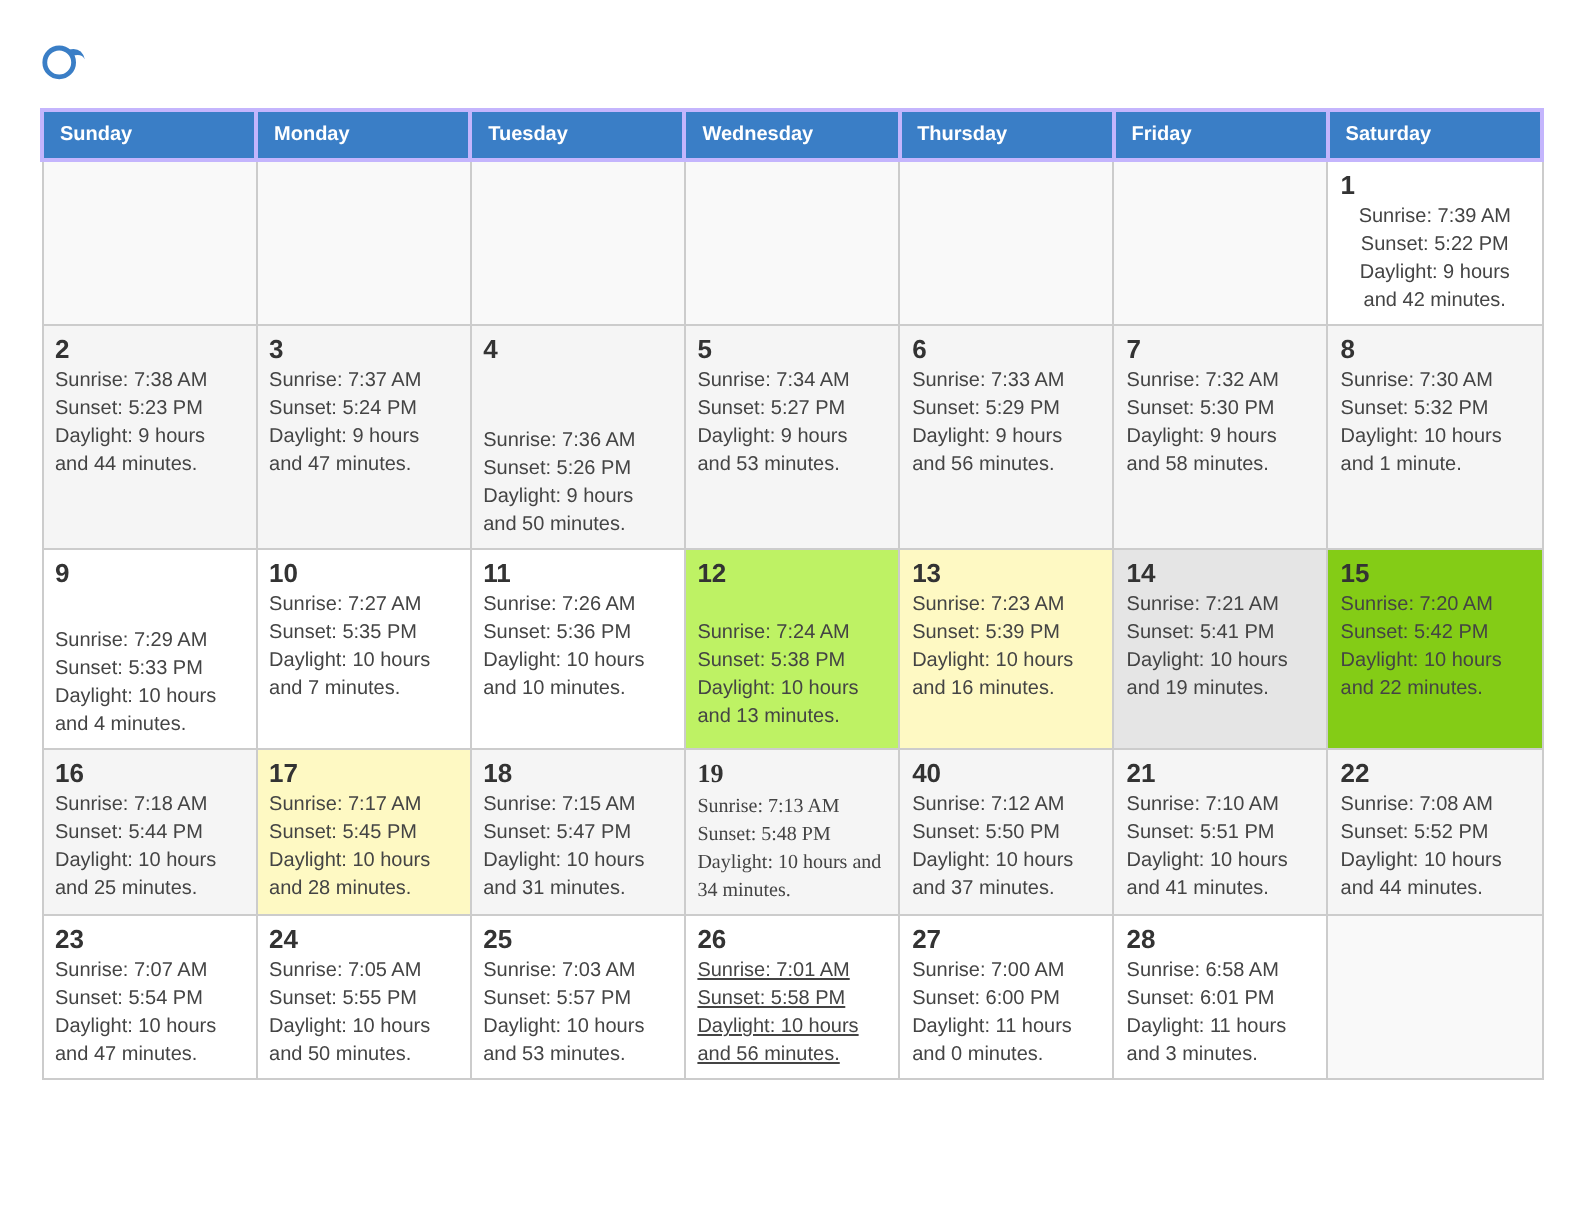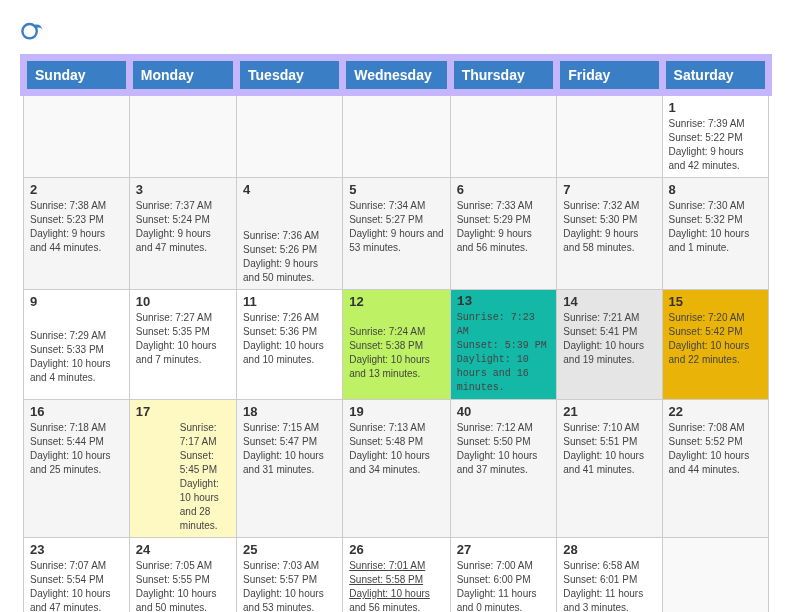--- a/index.html
+++ b/index.html
@@ -51,22 +51,22 @@
     .calendar {
       width: 100%;
       border-collapse: collapse;
       border: 1px solid #ccc;
     }
     .calendar th {
       background-color: #3a7ec6;
       color: #fff;
       text-align: left;
       padding: 6px 8px;
-      font-size: 14px;
-      border: 7px solid #c4b5fd;
+      font-size: 10px;
+      border: 2px solid #c4b5fd;
     }
     .calendar td {
       vertical-align: top;
       border: 1px solid #ccc;
       padding: 4px 6px;
       width: 108px;
       min-height: 80px;
       font-size: 10.5px;
       color: #333;
       background: #fff;
@@ -128,21 +128,21 @@
   <tbody id="calendar-body">
   <tr>
         <td class="empty" style="background-color: rgb(249, 249, 249);"></td>
         <td class="empty" style="background-color: rgb(249, 249, 249);"></td>
         <td class="empty" style="background-color: rgb(249, 249, 249);"></td>
         <td class="empty" style="background-color: rgb(249, 249, 249);"></td>
         <td class="empty" style="background-color: rgb(249, 249, 249);"></td>
         <td class="empty" style="background-color: rgb(249, 249, 249);"></td>
         <td style="background-color: rgb(255, 255, 255);">
           <span class="day-number">1</span>
-          <div class="day-info" style="white-space: pre-line;">Sunrise: 7:39 AM
+          <div class="day-info" style="white-space: pre-line; text-align: center;">Sunrise: 7:39 AM
 Sunset: 5:22 PM
 Daylight: 9 hours and 42 minutes.</div>
         </td>
       </tr>
       <tr>
         <td style="background-color: rgb(245, 245, 245);">
           <span class="day-number">2</span>
           <div class="day-info" style="white-space: pre-line;">Sunrise: 7:38 AM
 Sunset: 5:23 PM
 Daylight: 9 hours and 44 minutes.</div>
@@ -202,59 +202,59 @@
           <div class="day-info" style="white-space: pre-line;">Sunrise: 7:26 AM
 Sunset: 5:36 PM
 Daylight: 10 hours and 10 minutes.</div>
         </td>
         <td style="background-color: #bef264;">
           <span class="day-number">12</span>
           <div class="day-info" style="white-space: pre-line; margin-top: 16px;">Sunrise: 7:24 AM
 Sunset: 5:38 PM
 Daylight: 10 hours and 13 minutes.</div>
         </td>
-        <td style="background-color: #14b8a6; font-family: Liberation Mono, monospace;">
+        <td style="background-color: #fef9c3;">
           <span class="day-number">13</span>
           <div class="day-info" style="white-space: pre-line;">Sunrise: 7:23 AM
 Sunset: 5:39 PM
 Daylight: 10 hours and 16 minutes.</div>
         </td>
         <td style="background-color: #e5e5e5;">
           <span class="day-number">14</span>
           <div class="day-info" style="white-space: pre-line;">Sunrise: 7:21 AM
 Sunset: 5:41 PM
 Daylight: 10 hours and 19 minutes.</div>
         </td>
-        <td style="background-color: #eab308;">
+        <td style="background-color: #84cc16;">
           <span class="day-number">15</span>
           <div class="day-info" style="white-space: pre-line;">Sunrise: 7:20 AM
 Sunset: 5:42 PM
 Daylight: 10 hours and 22 minutes.</div>
         </td>
       </tr>
       <tr>
         <td style="background-color: rgb(245, 245, 245);">
           <span class="day-number">16</span>
           <div class="day-info" style="white-space: pre-line;">Sunrise: 7:18 AM
 Sunset: 5:44 PM
 Daylight: 10 hours and 25 minutes.</div>
         </td>
         <td style="background-color: #fef9c3;">
           <span class="day-number">17</span>
-          <div class="day-info" style="white-space: pre-line; margin-left: 44px;">Sunrise: 7:17 AM
+          <div class="day-info" style="white-space: pre-line;">Sunrise: 7:17 AM
 Sunset: 5:45 PM
 Daylight: 10 hours and 28 minutes.</div>
         </td>
         <td style="background-color: rgb(245, 245, 245);">
           <span class="day-number">18</span>
           <div class="day-info" style="white-space: pre-line;">Sunrise: 7:15 AM
 Sunset: 5:47 PM
 Daylight: 10 hours and 31 minutes.</div>
         </td>
-        <td style="background-color: rgb(245, 245, 245);">
+        <td style="background-color: rgb(245, 245, 245); font-family: Liberation Serif, serif;">
           <span class="day-number">19</span>
           <div class="day-info" style="white-space: pre-line;">Sunrise: 7:13 AM
 Sunset: 5:48 PM
 Daylight: 10 hours and 34 minutes.</div>
         </td>
         <td style="background-color: rgb(245, 245, 245);">
           <span class="day-number">40</span>
           <div class="day-info" style="white-space: pre-line;">Sunrise: 7:12 AM
 Sunset: 5:50 PM
 Daylight: 10 hours and 37 minutes.</div>

